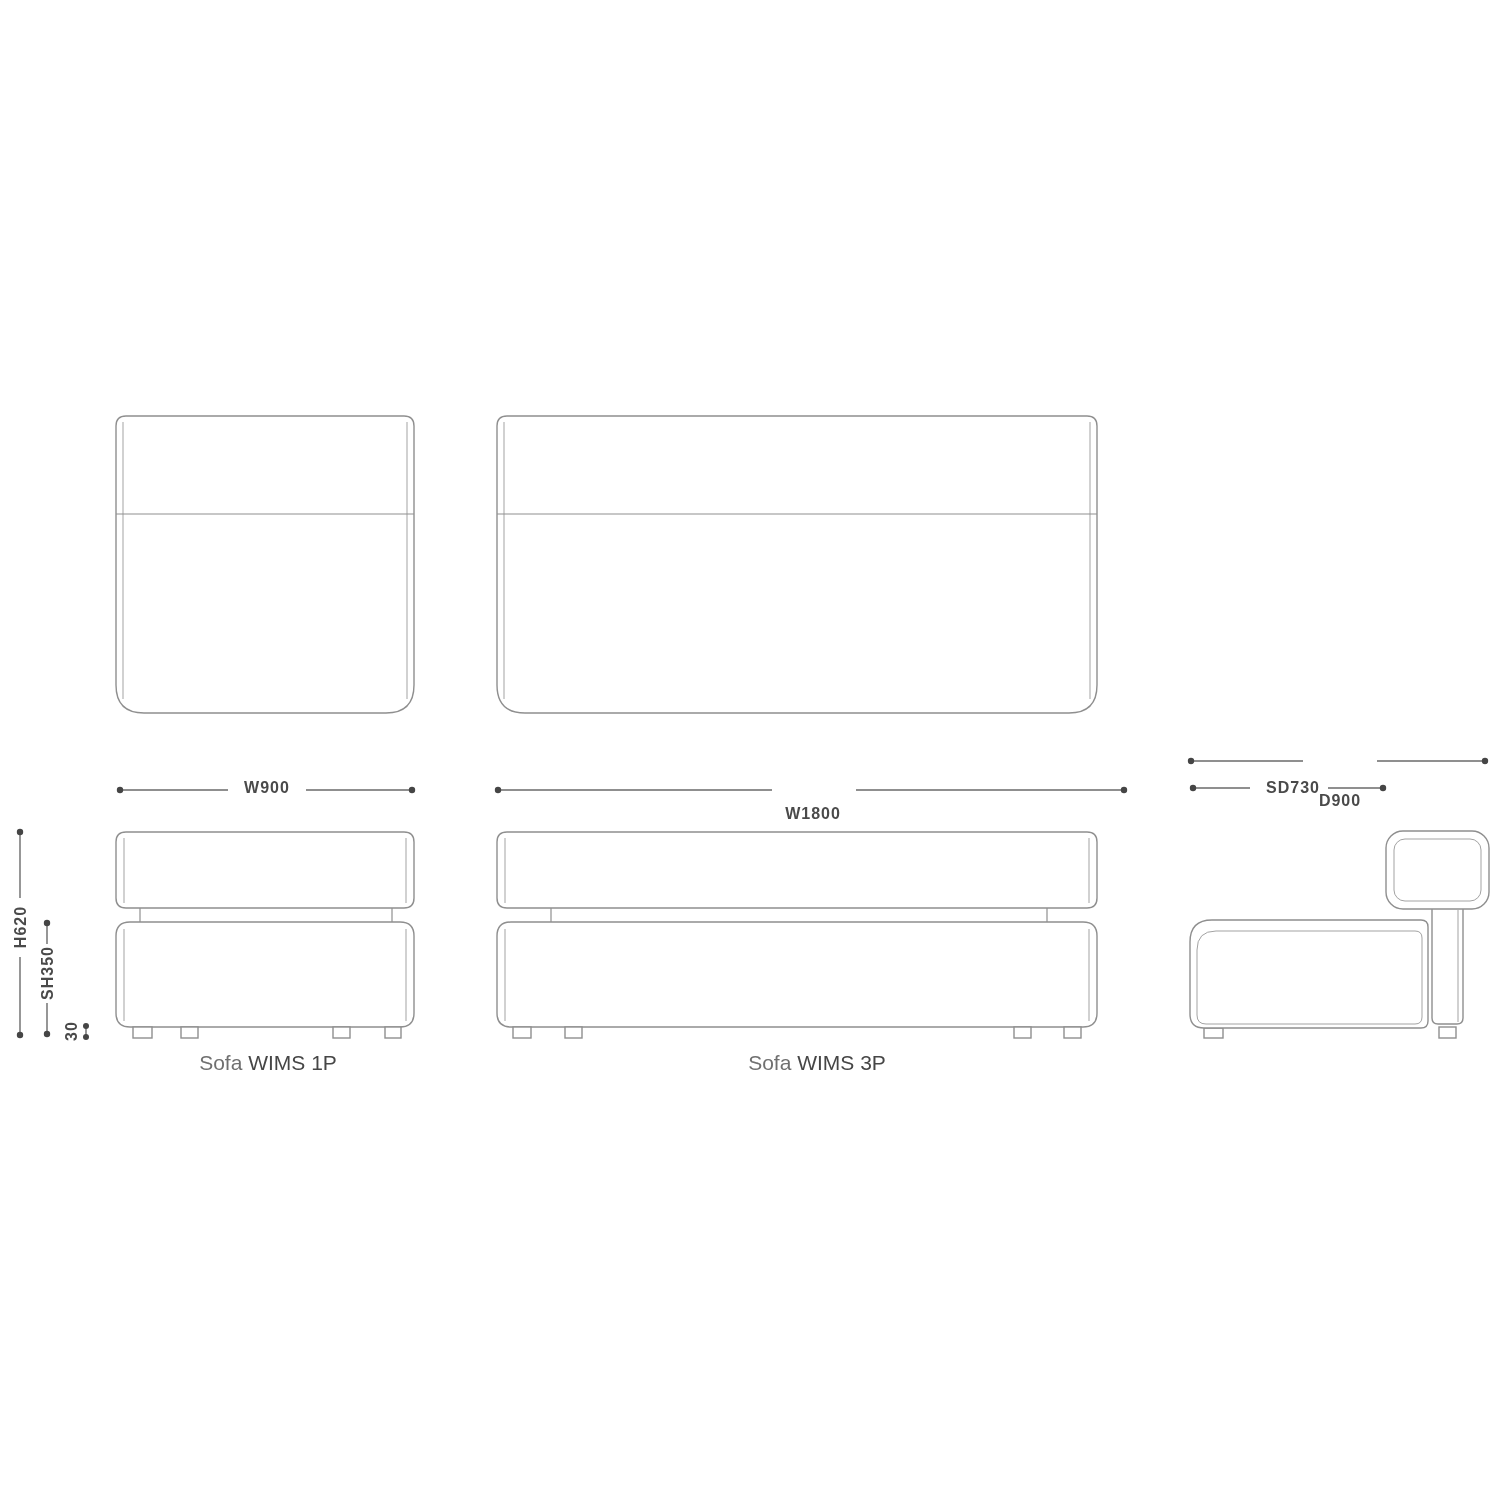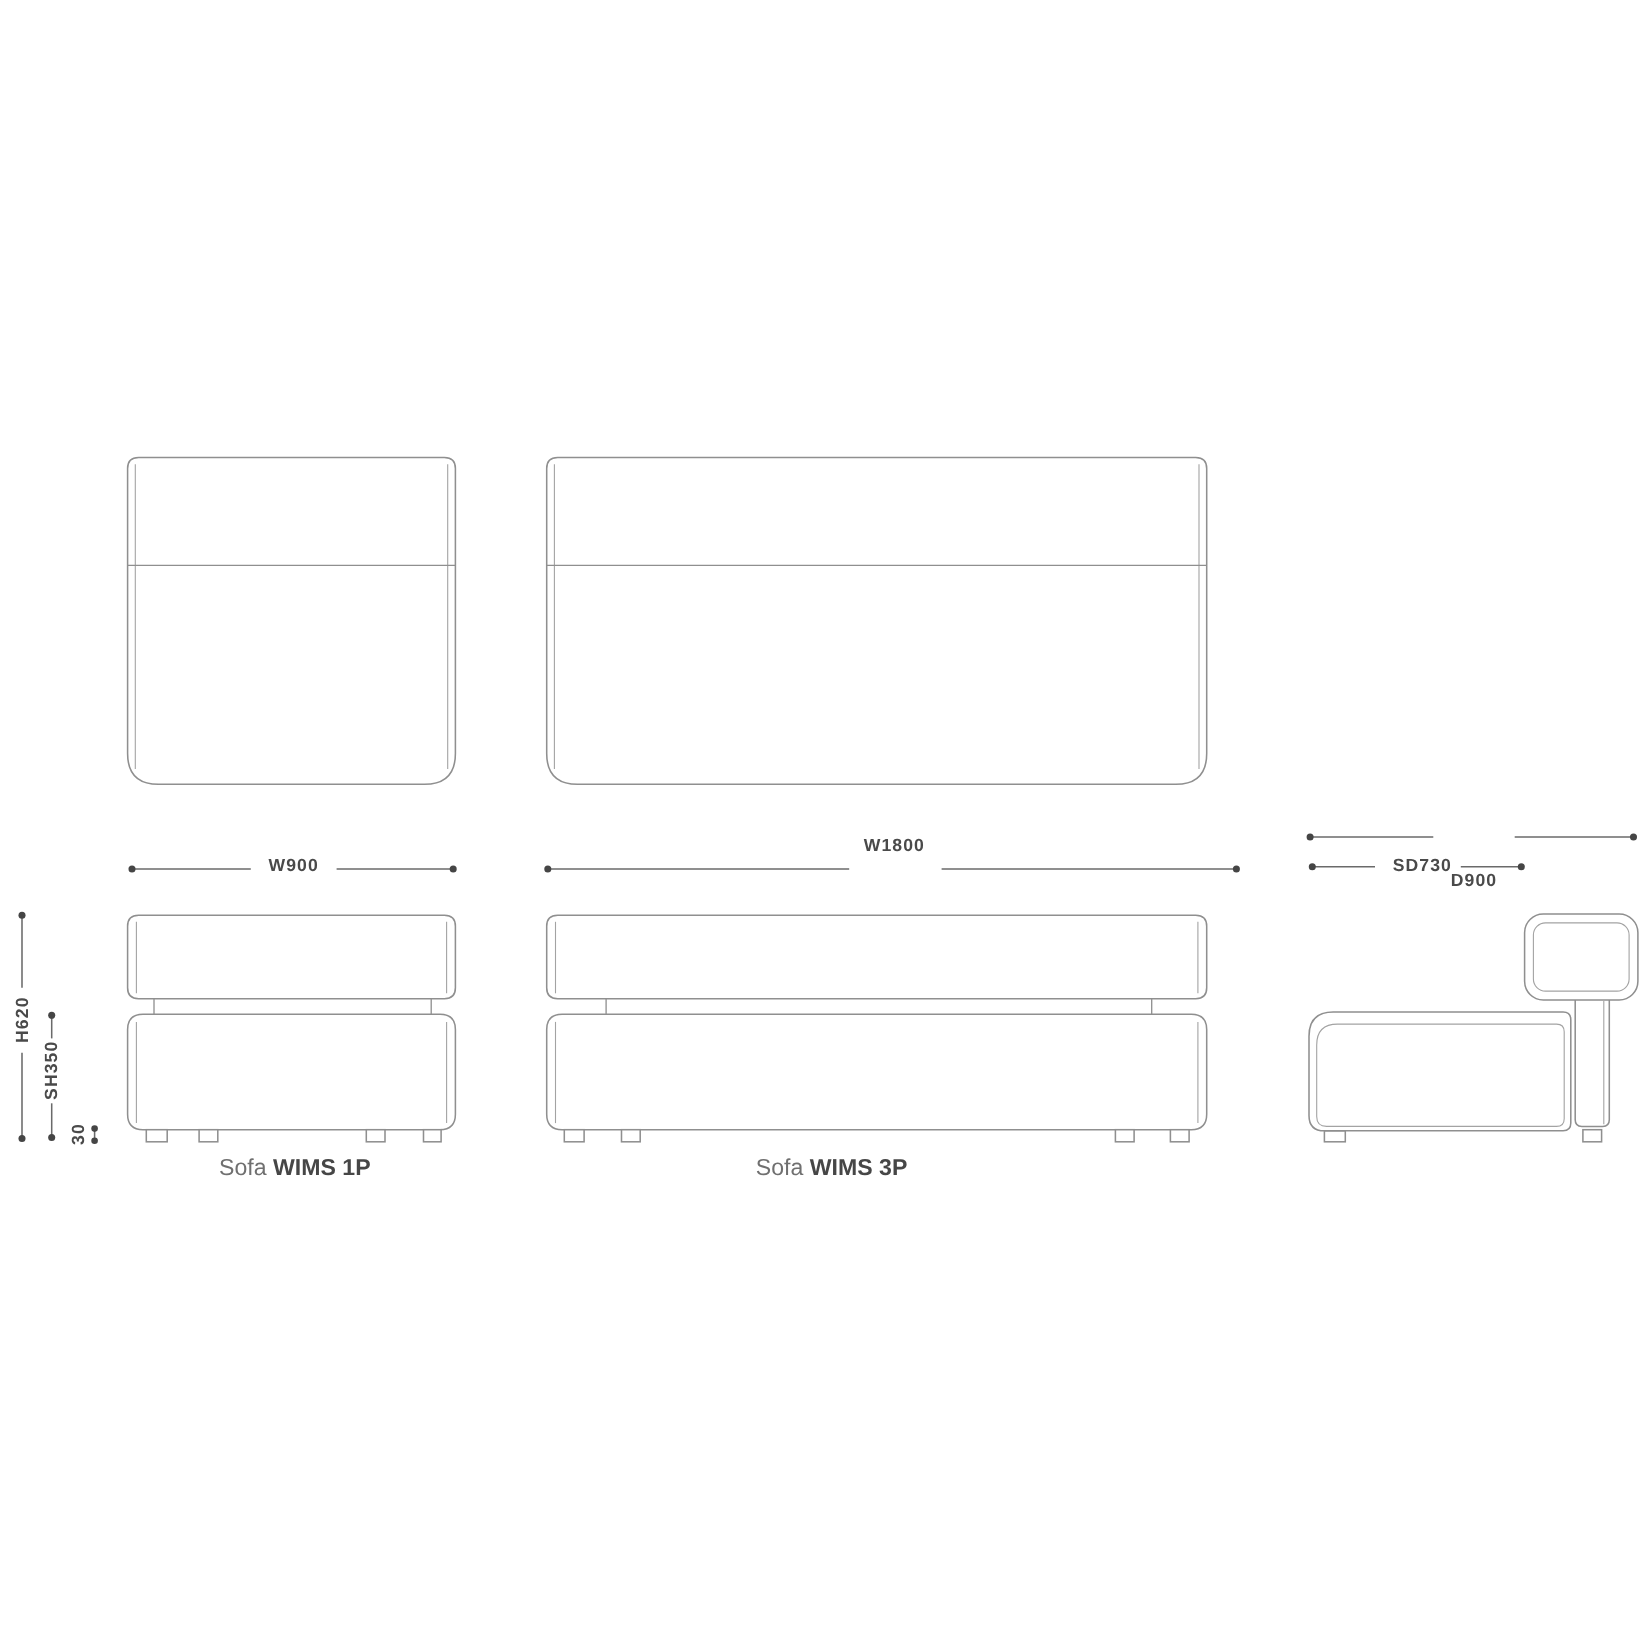--- a/index.html
+++ b/index.html
@@ -28,21 +28,21 @@
   .dim-label{
     position:absolute;transform:translate(-50%,-50%);
     font-size:16px;font-weight:bold;color:var(--dim-text);
     letter-spacing:1px;white-space:nowrap;line-height:1;
   }
   .dim-label.vertical{transform:translate(-50%,-50%) rotate(-90deg);}
   .product-label{
     position:absolute;transform:translate(-50%,-50%);
     font-size:21px;color:var(--label-prefix);white-space:nowrap;line-height:1;
   }
-  .product-label .name{font-weight:bold;color:var(--label-name);}
+  .product-label .name{font-weight:normal;color:var(--label-name);}
 </style>
 </head>
 <body>
 
 <div class="canvas">
 
   <svg width="1500" height="1500" viewBox="0 0 1500 1500">
 
     <g>
       <path class="outline" d="M126 416 H404 Q414 416 414 426 V685 Q414 713 386 713 H144 Q116 713 116 685 V426 Q116 416 126 416 Z"></path>
@@ -146,29 +146,29 @@
     </g>
 
     <g>
       <line class="dimline" x1="86" y1="1026" x2="86" y2="1037"></line>
       <circle class="dimdot" cx="86" cy="1026" r="3"></circle>
       <circle class="dimdot" cx="86" cy="1037" r="3"></circle>
     </g>
   </svg>
 
   <div class="dim-label" style="left:267px;top:788px">W900</div>
-  <div class="dim-label" style="left:813px;top:770px">W1800</div>
+  <div class="dim-label" style="left:813px;top:814px">W1800</div>
   <div class="dim-label" style="left:1340px;top:801px">D900</div>
   <div class="dim-label" style="left:1293px;top:788px">SD730</div>
   <div class="dim-label vertical" style="left:21px;top:927px">H620</div>
   <div class="dim-label vertical" style="left:48px;top:973px">SH350</div>
   <div class="dim-label vertical" style="left:72px;top:1031px">30</div>
 
   <div class="product-label" style="left:268px;top:1062px">
     <span>Sofa</span>
     <span class="name">WIMS 1P</span>
   </div>
-  <div class="product-label" style="left:756px;top:1062px">
+  <div class="product-label" style="left:817px;top:1062px">
     <span>Sofa</span>
     <span class="name">WIMS 3P</span>
   </div>
 
 </div>
 
 </body></html>

